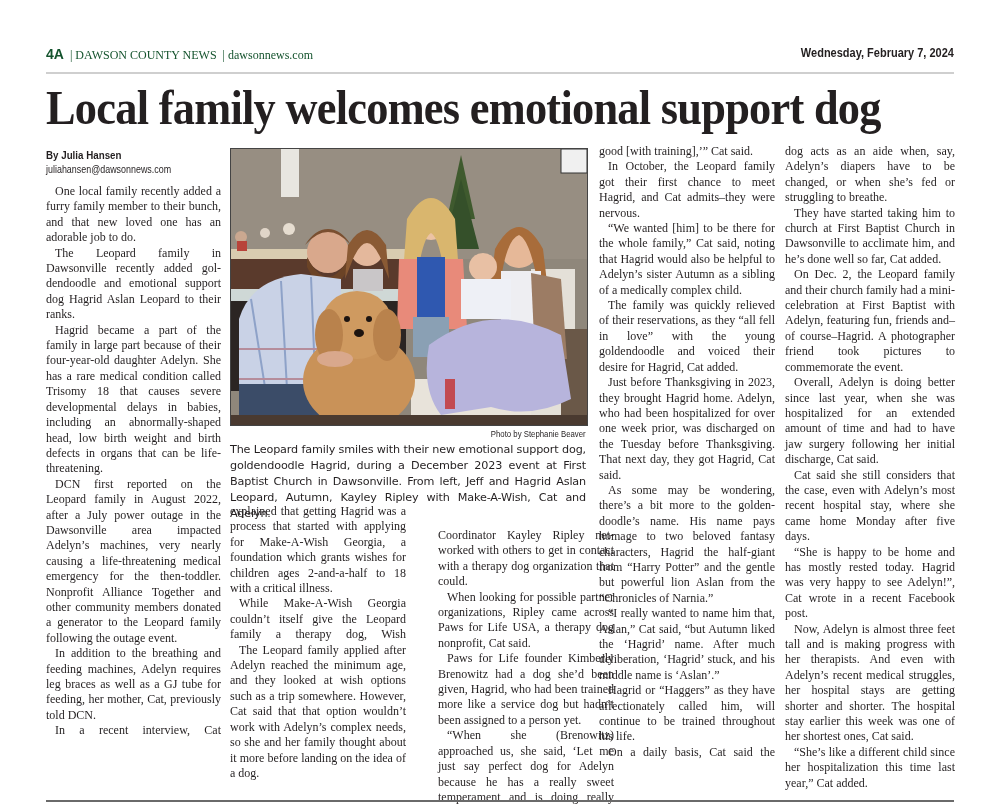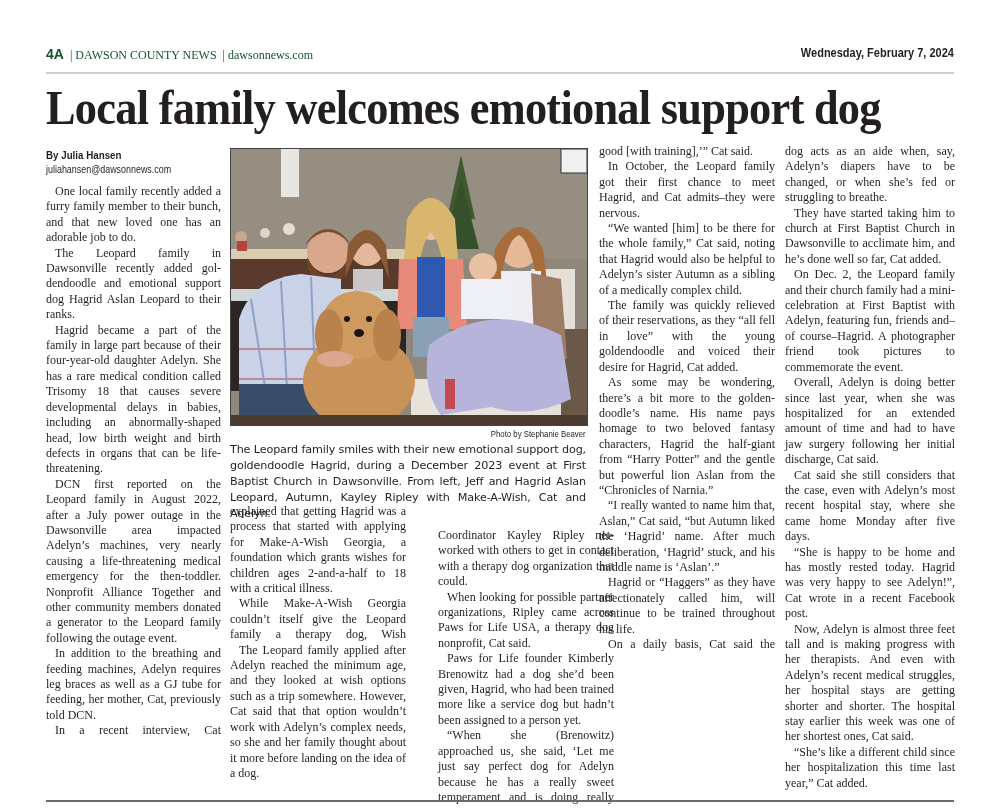--- a/index.html
+++ b/index.html
@@ -142,20 +142,21 @@
   <p>When looking for possible partner organizations, Ripley came across Paws for Life USA, a therapy dog nonprofit, Cat said.</p>
   <p>Paws for Life founder Kimberly Brenowitz had a dog she’d been given, Hagrid, who had been trained more like a ser­vice dog but hadn’t been assigned to a person yet.</p>
   <p style="text-align-last:justify;">“When she (Brenowitz) approached us, she said, ‘Let me just say perfect dog for Adelyn because he has a really sweet temperament and is doing really</p>
 </div>
 
 <div class="col col4">
   <p class="cont">good [with training],’” Cat said.</p>
   <p>In October, the Leopard fami­ly got their first chance to meet Hagrid, and Cat admits–they were nervous.</p>
   <p>“We wanted [him] to be there for the whole family,” Cat said, noting that Hagrid would also be helpful to Adelyn’s sister Autumn as a sibling of a medi­cally complex child.</p>
   <p>The family was quickly relieved of their reservations, as they “all fell in love” with the young goldendoodle and voiced their desire for Hagrid, Cat added.</p>
+  <p>Just before Thanksgiving in 2023, they brought Hagrid home. Adelyn, who had been hospitalized for over one week prior, was discharged on the Tuesday before Thanksgiving. That next day, they got Hagrid, Cat said.</p>
   <p>As some may be wondering, there’s a bit more to the golden­doodle’s name. His name pays homage to two beloved fantasy characters, Hagrid the half-giant from “Harry Potter” and the gentle but powerful lion Aslan from the “Chronicles of Narnia.”</p>
   <p>“I really wanted to name him that, Aslan,” Cat said, “but Autumn liked the ‘Hagrid’ name. After much deliberation, ‘Hagrid’ stuck, and his middle name is ‘Aslan’.”</p>
   <p>Hagrid or “Haggers” as they have affectionately called him, will continue to be trained throughout his life.</p>
   <p style="text-align-last:justify;">On a daily basis, Cat said the</p>
 </div>
 
 <div class="col col5">
   <p class="cont">dog acts as an aide when, say, Adelyn’s diapers have to be changed, or when she’s fed or struggling to breathe.</p>
   <p>They have started taking him to church at First Baptist Church in Dawsonville to acclimate him, and he’s done well so far, Cat added.</p>
   <p>On Dec. 2, the Leopard fami­ly and their church family had a mini-celebration at First Baptist with Adelyn, featuring fun, friends and–of course–Hagrid. A photographer friend took pic­tures to commemorate the event.</p>

